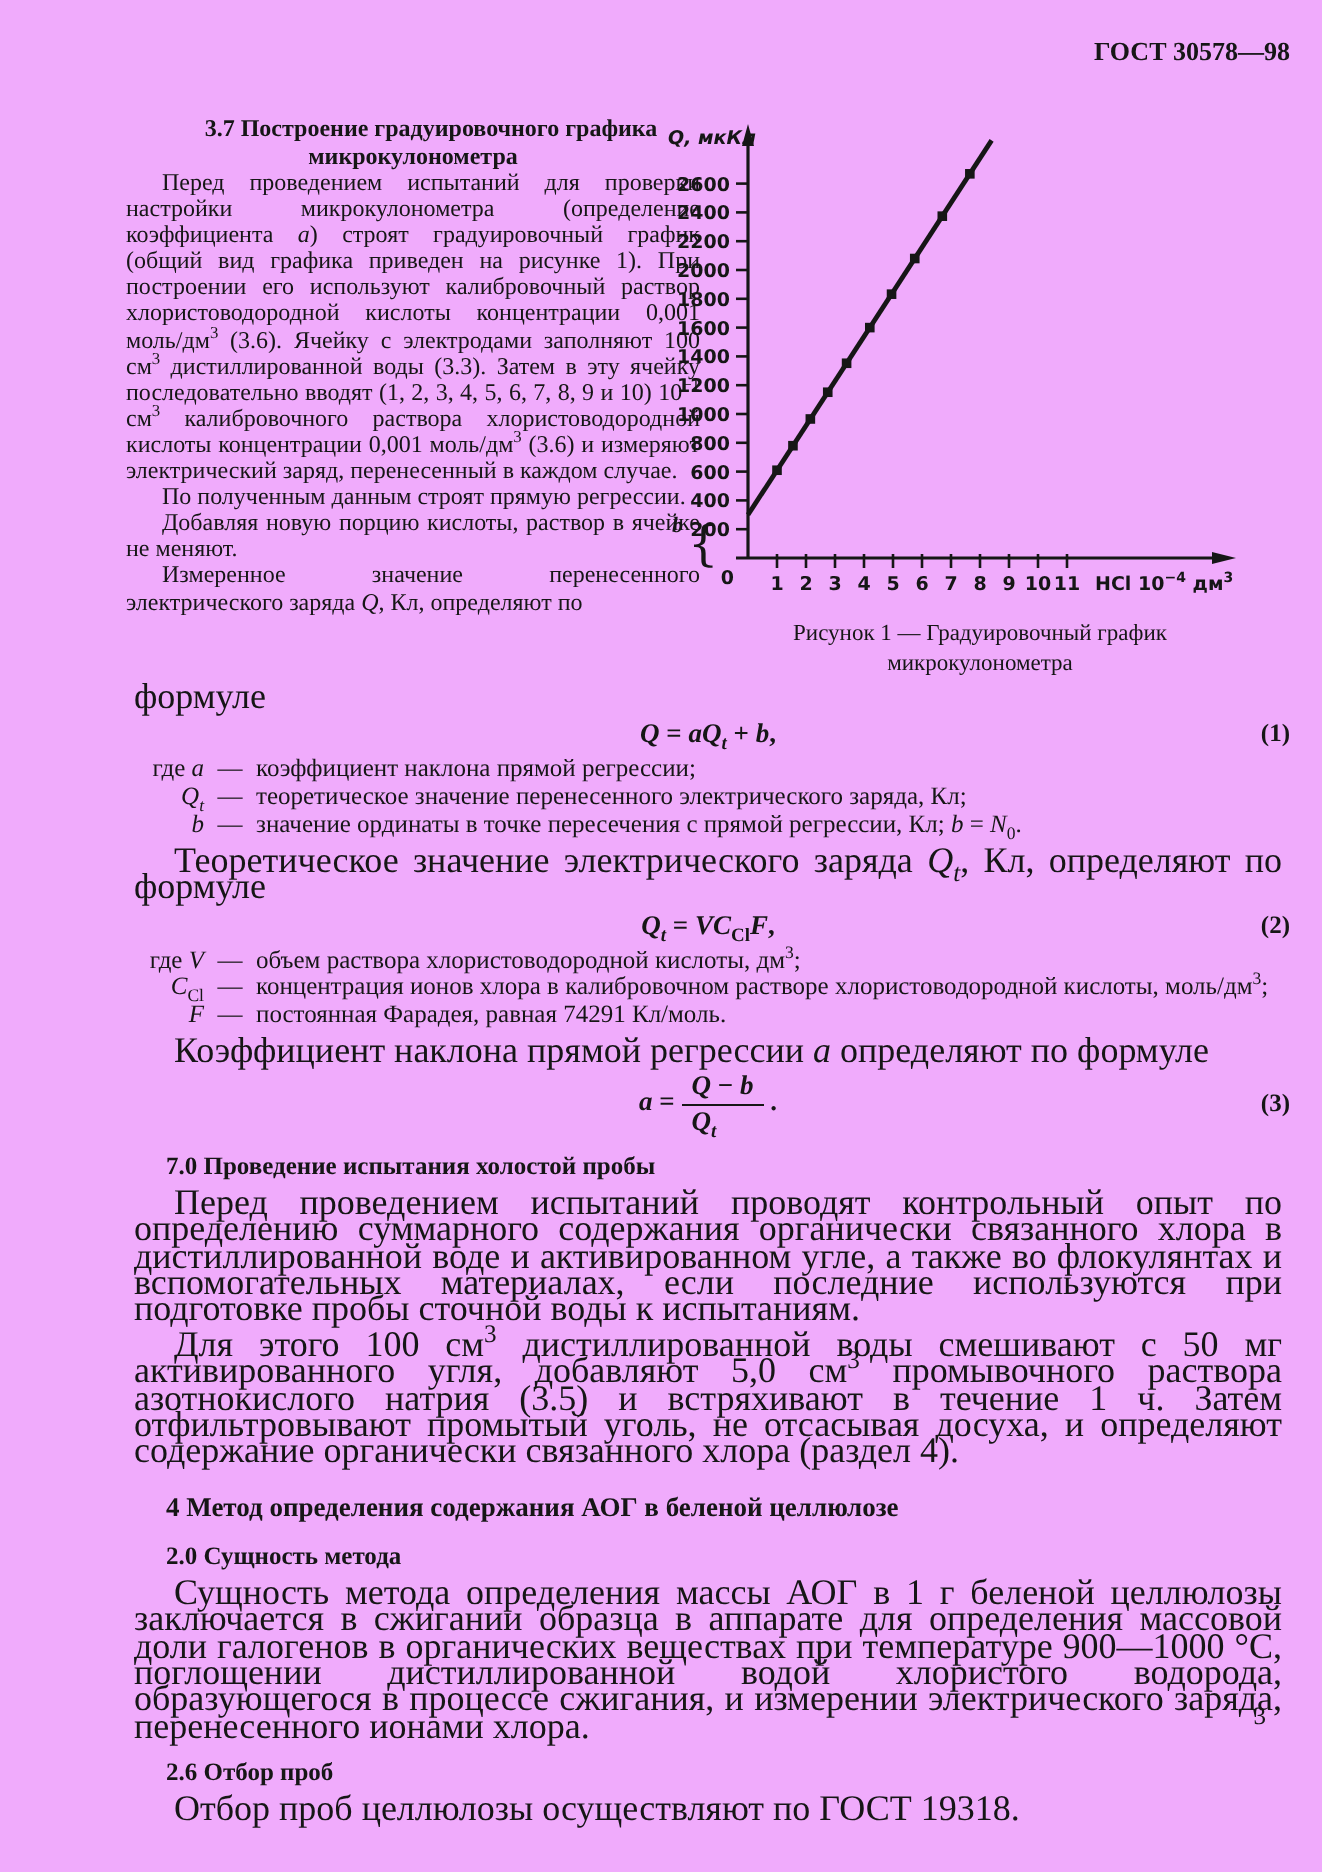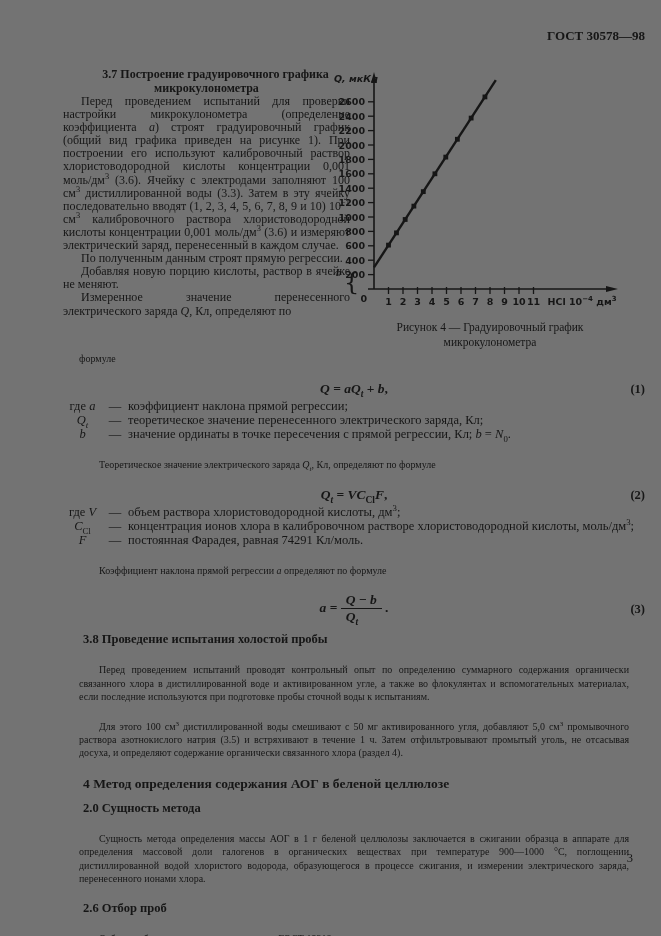--- a/index.html
+++ b/index.html
@@ -1,34 +1,34 @@
 <!DOCTYPE html>
 <html lang="ru"><head>
 <meta charset="utf-8">
 <style>
   html,body{margin:0;padding:0;background:#fff;}
-  .page{position:relative;width:661px;height:936px;background:#737373;color:#161616;
+  .page{position:relative;width:661px;height:936px;background:#f0abfc;color:#161616;
         font-family:"Liberation Serif","DejaVu Serif",serif;box-sizing:border-box;
-        padding:28px 16px 0 63px;overflow:hidden;}
+        padding:18px 16px 0 63px;overflow:hidden;}
   .std-header{text-align:right;font-weight:bold;font-size:13px;}
   .cols{display:flex;margin-top:24px;}
   .leftcol{width:287px;flex:none;font-size:12px;line-height:13.1px;text-align:justify;}
   .leftcol p{margin:0;text-indent:18px;}
   .sec-heading{font-weight:bold;margin:0;text-indent:18px;text-align:center;font-size:12px;line-height:13.5px;}
   .rightcol{flex:1;position:relative;}
   .chartbox{position:relative;width:302px;height:248px;margin-left:-18px;}
   .chartbox svg{display:block;width:302px;height:248px;}
   .figcap{width:252px;margin:4px 0 0 14px;text-align:center;font-size:11.5px;line-height:14.5px;}
-  .bodytext{font-size:10px;line-height:13.4px;text-align:justify;margin:16px;}
+  .bodytext{font-size:18px;line-height:13.4px;text-align:justify;margin:4px;}
   .indent{text-indent:20px;}
   .formula-row{position:relative;text-align:center;font-size:13.5px;margin:4px 0 3px;font-weight:bold;}
   .formula-num{position:absolute;right:0;top:50%;transform:translateY(-50%);font-size:12.5px;font-style:normal;}
   .where{margin:2px 0 1px;}
   .where-item{display:flex;font-size:12.5px;line-height:13.8px;}
-  .where-term{flex:none;width:39px;text-align:center;white-space:nowrap;}
+  .where-term{flex:none;width:39px;text-align:right;white-space:nowrap;}
   .where-dash{flex:none;width:26px;text-align:center;}
   .where-def{flex:1;text-align:justify;}
   .frac{display:inline-block;vertical-align:middle;text-align:left;line-height:1.05;}
   .frac .fnum{display:block;padding:0 5px 1px;}
   .frac .fden{display:block;border-top:1.2px solid #161616;padding:1px 5px 0;}
   .h38{font-weight:bold;font-size:12.5px;margin:8px 0 1px;text-indent:20px;}
   .h4{font-weight:bold;font-size:13.5px;margin:13px 0 7px;text-indent:20px;}
   .h41{font-weight:bold;font-size:12.5px;margin:9px 0 1px;text-indent:20px;}
   .pageno{position:absolute;right:28px;top:851px;font-size:12.5px;}
   sub,sup{font-size:70%;line-height:0;}
@@ -126,21 +126,21 @@
             <rect x="79.475" y="135.7142857142857" width="4.8" height="4.8" class="mk"></rect>
             <rect x="88.89999999999999" y="121.22857142857141" width="4.8" height="4.8" class="mk"></rect>
             <rect x="100.5" y="103.39999999999998" width="4.8" height="4.8" class="mk"></rect>
             <rect x="111.375" y="86.68571428571425" width="4.8" height="4.8" class="mk"></rect>
             <rect x="122.975" y="68.85714285714283" width="4.8" height="4.8" class="mk"></rect>
             <rect x="136.75" y="47.68571428571426" width="4.8" height="4.8" class="mk"></rect>
             <rect x="150.525" y="26.514285714285684" width="4.8" height="4.8" class="mk"></rect>
           </svg>
       </div>
       <div class="figcap">
-        <div>Рисунок 4 — Градуировочный график</div>
+        <div>Рисунок 1 — Градуировочный график</div>
         <div>микрокулонометра</div>
       </div>
     </div>
   </div>
 
   <p class="bodytext" style="margin-top:3px">формуле</p>
 
   <div class="formula-row">
     <span><i>Q</i> = <i>aQ<sub>t</sub></i> + <i>b</i>,</span>
     <span class="formula-num">(1)</span>
@@ -194,21 +194,21 @@
   <div class="formula-row">
     <span><i>a</i> = </span>
     <span class="frac">
       <span class="fnum"><i>Q</i> − <i>b</i></span>
       <span class="fden"><i>Q<sub>t</sub></i></span>
     </span>
     <span>.</span>
     <span class="formula-num">(3)</span>
   </div>
 
-  <p class="h38">3.8 Проведение испытания холостой пробы</p>
+  <p class="h38">7.0 Проведение испытания холостой пробы</p>
   <p class="bodytext indent">Перед проведением испытаний проводят контрольный опыт по определению суммарного содержания органически связанного хлора в дистиллированной воде и активированном угле, а также во флокулянтах и вспомогательных материалах, если последние используются при подготовке пробы сточной воды к испытаниям.</p>
   <p class="bodytext indent">Для этого 100 см<sup>3</sup> дистиллированной воды смешивают с 50 мг активированного угля, добавляют 5,0 см<sup>3</sup> промывочного раствора азотнокислого натрия (3.5) и встряхивают в течение 1 ч. Затем отфильтровывают промытый уголь, не отсасывая досуха, и определяют содержание органически связанного хлора (раздел 4).</p>
 
   <p class="h4">4 Метод определения содержания АОГ в беленой целлюлозе</p>
   <p class="h41">2.0 Сущность метода</p>
   <p class="bodytext indent">Сущность метода определения массы АОГ в 1 г беленой целлюлозы заключается в сжигании образца в аппарате для определения массовой доли галогенов в органических веществах при температуре 900—1000 °С, поглощении дистиллированной водой хлористого водорода, образующегося в процессе сжигания, и измерении электрического заряда, перенесенного ионами хлора.</p>
   <p class="h41">2.6 Отбор проб</p>
   <p class="bodytext indent">Отбор проб целлюлозы осуществляют по ГОСТ 19318.</p>
 
   <div class="pageno">3</div>

